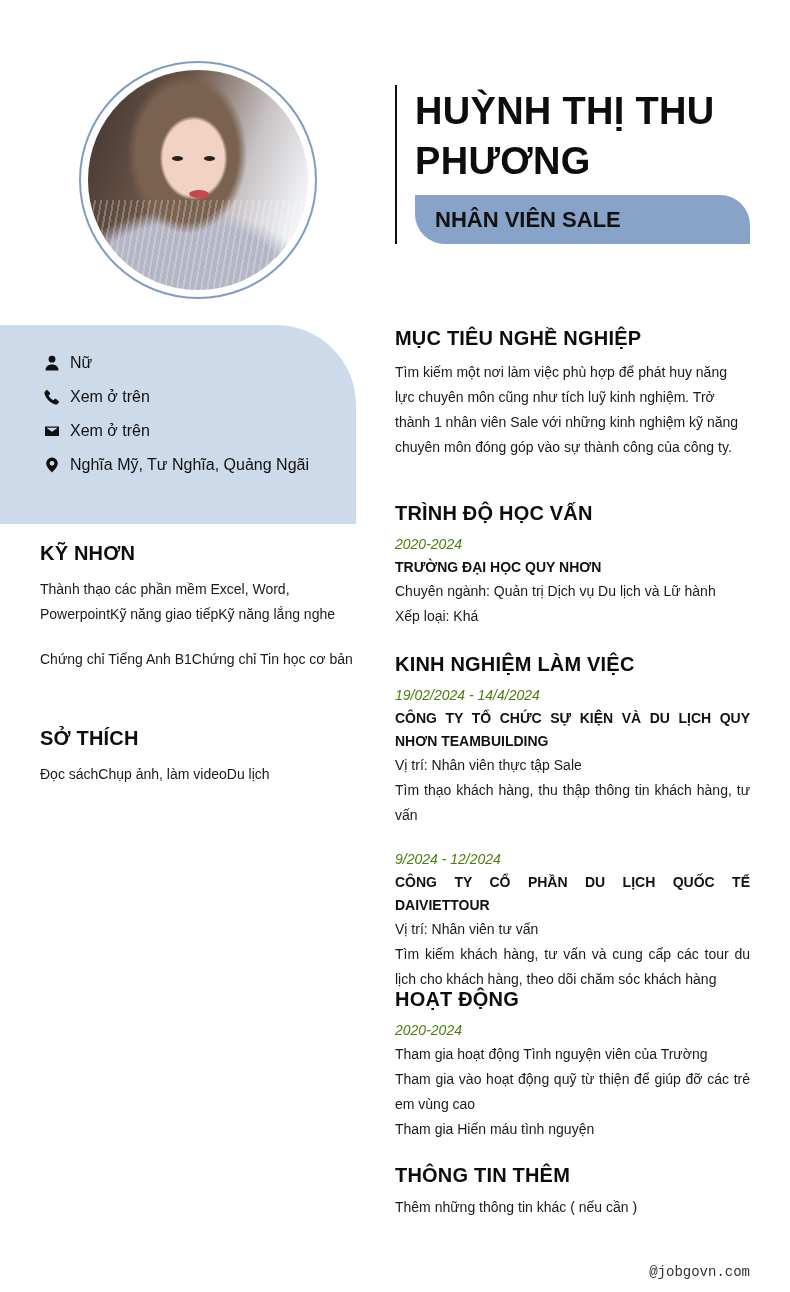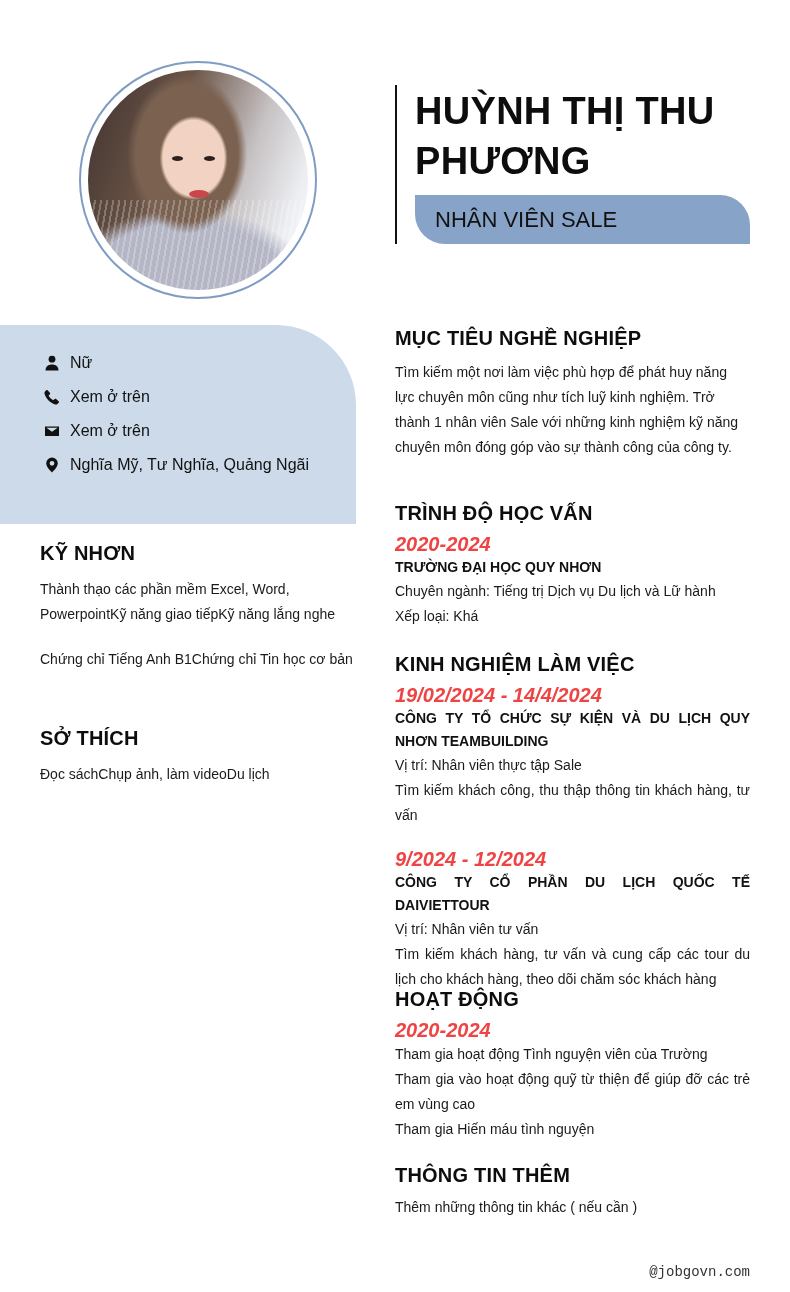--- a/index.html
+++ b/index.html
@@ -40,21 +40,21 @@
     position:absolute; left:415px; top:86px; width:345px;
     font-size:38px; line-height:50px; font-weight:700; letter-spacing:0.3px;
     color:#0d0d0d;
   }
   .title-badge {
     position:absolute; left:415px; top:195px; width:335px; height:49px;
     background:#87a3c8;
     border-radius: 0 30px 0 30px;
     padding-left:20px; display:flex; align-items:center;
   }
-  .title-badge span { font-size:22px; font-weight:400; color:#111; }
+  .title-badge span { font-size:22px; font-weight:700; color:#111; }
 
   
   .contact-box {
     position:absolute; left:0; top:325px; width:356px; height:199px;
     background:#cddaea; border-top-right-radius:80px;
   }
   .contact-list { position:absolute; left:44px; top:346px; list-style:none; }
   .contact-item { display:flex; align-items:center; height:34px; }
   .contact-item .ic { width:16px; height:16px; margin-right:10px; display:flex; align-items:center; justify-content:center; }
   .contact-item .ic svg { width:16px; height:16px; fill:#111; }
@@ -72,21 +72,21 @@
 
   
   .right-col { position:absolute; left:395px; width:355px; }
   #objective { top:327px; }
   #objective .sec-title { margin-bottom:10px; }
   #education { top:502px; }
   #experience { top:653px; }
   #activities { top:988px; }
   #extra { top:1164px; }
   .right-col .sec-title { margin-bottom:8px; }
-  .date { font-size:20px; font-style:italic; line-height:23px; color:#ef4444;font-weight:bold; }
+  .date { font-size:14px; font-style:italic; line-height:23px; color:#4d7c0f; }
   .org { font-size:14px; font-weight:700; line-height:23px; color:#111; text-align:justify; }
   .line { font-size:14px; line-height:25px; color:#1a1a1a; text-align:justify; }
   .job + .job { margin-top:20px; }
   #extra .line { margin-top:4px; }
 
   .footer {
     position:absolute; right:40px; top:1264px;
     font-family:"Liberation Mono", "DejaVu Sans Mono", monospace;
     font-size:14px; color:#333;
   }
@@ -162,31 +162,31 @@
 
 <section class="right-col" id="objective">
   <h2 class="sec-title">MỤC TIÊU NGHỀ NGHIỆP</h2>
   <p class="body-text">Tìm kiếm một nơi làm việc phù hợp để phát huy năng lực chuyên môn cũng như tích luỹ kinh nghiệm. Trở thành 1 nhân viên Sale với những kinh nghiệm kỹ năng chuyên môn đóng góp vào sự thành công của công ty.</p>
 </section>
 
 <section class="right-col" id="education">
   <h2 class="sec-title">TRÌNH ĐỘ HỌC VẤN</h2>
   <div class="date">2020-2024</div>
   <div class="org">TRƯỜNG ĐẠI HỌC QUY NHƠN</div>
-  <div class="line">Chuyên ngành: Tiếng trị Dịch vụ Du lịch và Lữ hành</div>
+  <div class="line">Chuyên ngành: Quản trị Dịch vụ Du lịch và Lữ hành</div>
   <div class="line">Xếp loại: Khá</div>
 </section>
 
 <section class="right-col" id="experience">
   <h2 class="sec-title">KINH NGHIỆM LÀM VIỆC</h2>
   <div class="job">
     <div class="date">19/02/2024 - 14/4/2024</div>
     <div class="org">CÔNG TY TỔ CHỨC SỰ KIỆN VÀ DU LỊCH QUY NHƠN TEAMBUILDING</div>
     <div class="line">Vị trí: Nhân viên thực tập Sale</div>
-    <div class="line">Tìm kiếm khách công, thu thập thông tin khách hàng, tư vấn</div>
+    <div class="line">Tìm thạo khách hàng, thu thập thông tin khách hàng, tư vấn</div>
   </div>
   <div class="job">
     <div class="date">9/2024 - 12/2024</div>
     <div class="org">CÔNG TY CỔ PHẦN DU LỊCH QUỐC TẾ DAIVIETTOUR</div>
     <div class="line">Vị trí: Nhân viên tư vấn</div>
     <div class="line">Tìm kiếm khách hàng, tư vấn và cung cấp các tour du lịch cho khách hàng, theo dõi chăm sóc khách hàng</div>
   </div>
 </section>
 
 <section class="right-col" id="activities">

